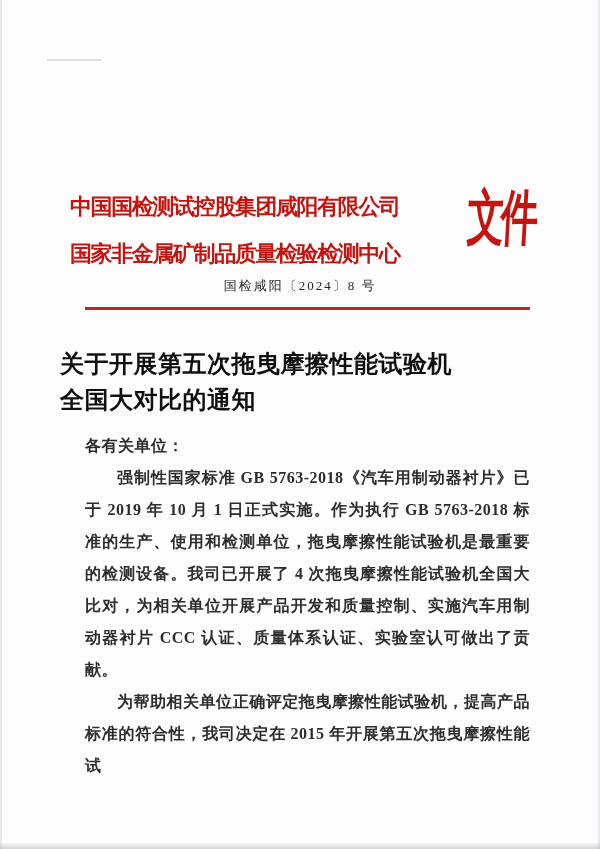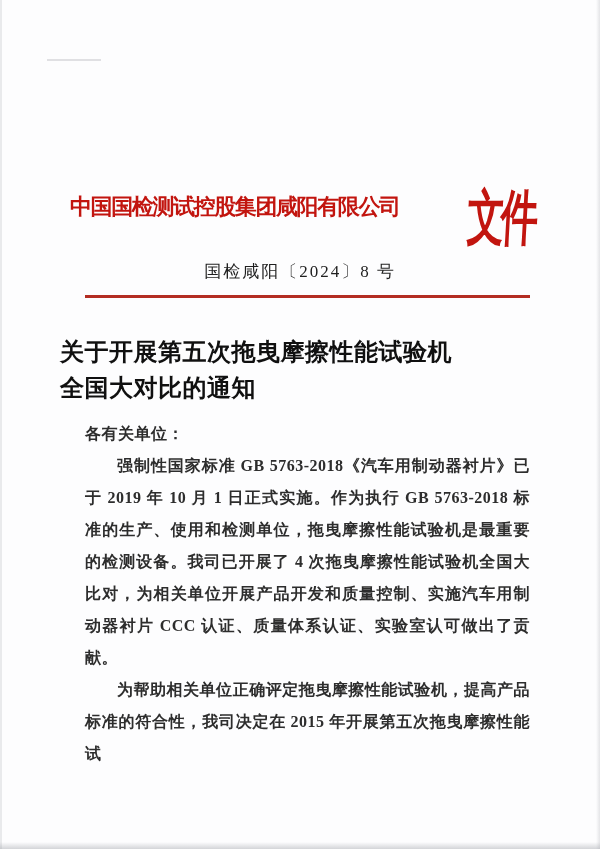--- a/index.html
+++ b/index.html
@@ -57,24 +57,23 @@
     font-weight: bold;
     font-size: 60px;
     line-height: 62px;
     letter-spacing: -6px;
     white-space: nowrap;
     transform: scaleX(0.62) skewX(-5deg);
     transform-origin: right top;
     margin-top: 4px;
   }
   .doc-number {
-    margin-top: 11px;
     text-align: center;
     color: #1f1f1f;
-    font-size: 17px;
+    font-size: 13px;
     letter-spacing: 2px;
   }
   .red-divider {
     height: 2.5px;
     background: #b32d23;
     margin: 12px 70px 0 85px;
   }
   .doc-title {
     margin: 36px 60px 0 60px;
     text-align: left;
@@ -99,20 +98,21 @@
 </head>
 <body>
 
 <div class="page">
 
   <div class="scan-artifact"></div>
 
   <div class="letterhead">
     <div class="org-names">
       <div class="org-line">中国国检测试控股集团咸阳有限公司</div>
+      <div class="org-line">国家非金属矿制品质量检验检测中心</div>
     </div>
     <div class="doc-mark">文件</div>
   </div>
 
   <div class="doc-number">国检咸阳〔2024〕8 号</div>
 
   <div class="red-divider"></div>
 
   <div class="doc-title">
     <div>关于开展第五次拖曳摩擦性能试验机</div>

